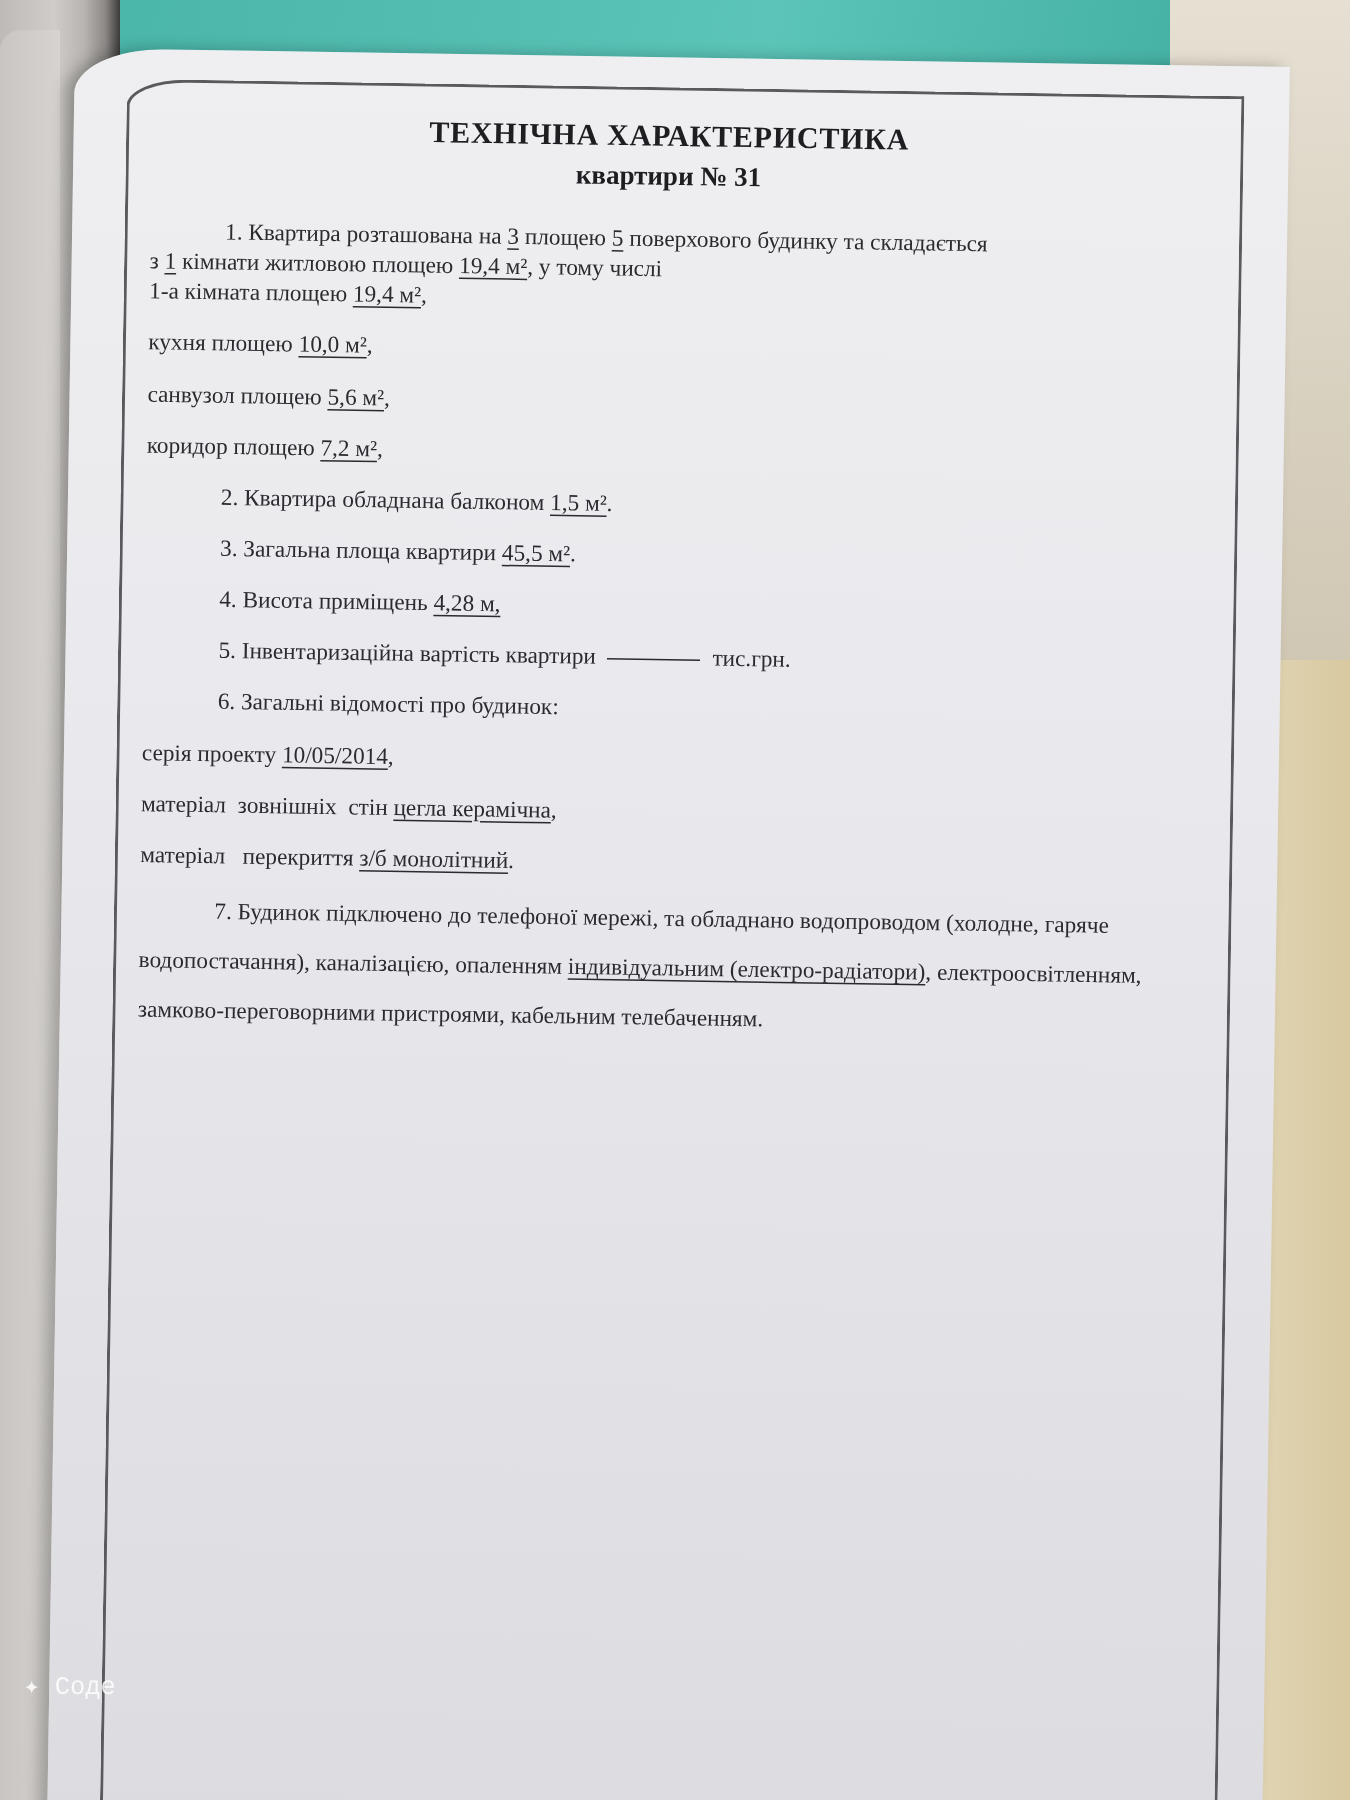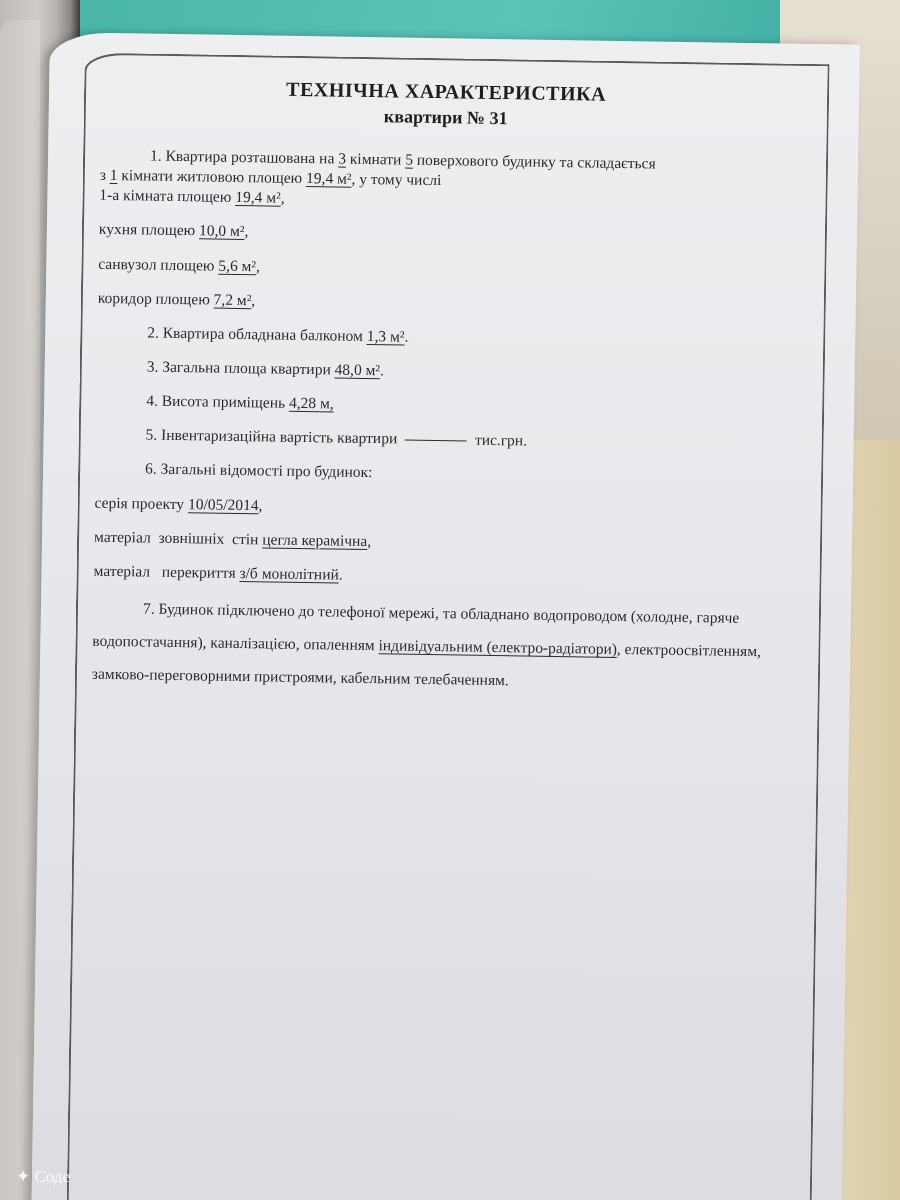--- a/index.html
+++ b/index.html
@@ -58,22 +58,22 @@
     }
     .subtitle {
       text-align: center; font-weight: bold; font-size: 18px; margin: 4px 0 0 0; color: #1e1e22;
     }
     .line { white-space: nowrap; line-height: 1.3; }
     .indent { padding-left: 50px; }
     .u { text-decoration: underline; text-decoration-thickness: 1px; text-underline-offset: 3px; }
     .blank { display: inline-block; width: 62px; border-bottom: 1px solid #2b2b2f; margin: 0 4px; transform: translateY(-3px); }
     .p7 { line-height: 33px; white-space: normal; padding-right: 0; }
     .watermark {
-      position: absolute; left: 16px; top: 1166px; color: rgba(255,255,255,0.85);
-      font-family: Liberation Serif, serif; font-size: 17px;
+      position: absolute; left: 16px; top: 1114px; color: rgba(255,255,255,0.85);
+      font-family: Liberation Mono, monospace; font-size: 17px;
     }
   </style>
 </head>
 <body>
 
 <div class="teal-folder"></div>
 <div class="teal-folder-edge"></div>
 <div class="fabric"></div>
 <div class="beige-right"></div>
 <div class="left-pages"></div>
@@ -83,21 +83,21 @@
   <div class="frame"></div>
   <div class="content">
     <h1 class="title">ТЕХНІЧНА ХАРАКТЕРИСТИКА</h1>
     <h2 class="subtitle">квартири № 31</h2>
 
     <div style="height:22px"></div>
 
     <div class="line indent">
       <span>1. Квартира розташована на</span>
       <span class="u">3</span>
-      <span>кімнати</span>
+      <span>площею</span>
       <span class="u">5</span>
       <span>поверхового  будинку та складається</span>
     </div>
     <div class="line">
       <span>з</span>
       <span class="u">1</span>
       <span>кімнати житловою площею</span>
       <span class="u">19,4 м²</span><span>, у тому числі</span>
     </div>
     <div class="line">
@@ -117,26 +117,26 @@
     </div>
     <div style="height:14px"></div>
     <div class="line">
       <span>коридор площею</span>
       <span class="u">7,2 м²</span>,
     </div>
 
     <div style="height:14px"></div>
     <div class="line indent">
       <span>2. Квартира обладнана балконом</span>
-      <span class="u">1,3 м²</span>.
+      <span class="u">1,5 м²</span>.
     </div>
     <div style="height:14px"></div>
     <div class="line indent">
       <span>3. Загальна площа квартири</span>
-      <span class="u">48,0 м²</span>.
+      <span class="u">45,5 м²</span>.
     </div>
     <div style="height:14px"></div>
     <div class="line indent">
       <span>4. Висота приміщень</span>
       <span class="u">4,28 м,</span>
     </div>
     <div style="height:14px"></div>
     <div class="line indent">
       <span>5. Інвентаризаційна вартість квартири</span>
       <span class="blank"></span>

